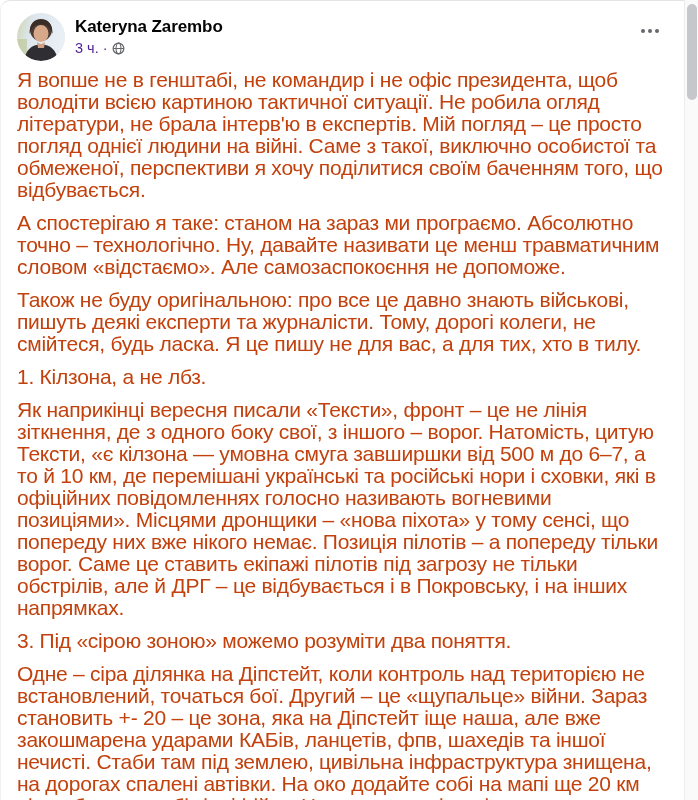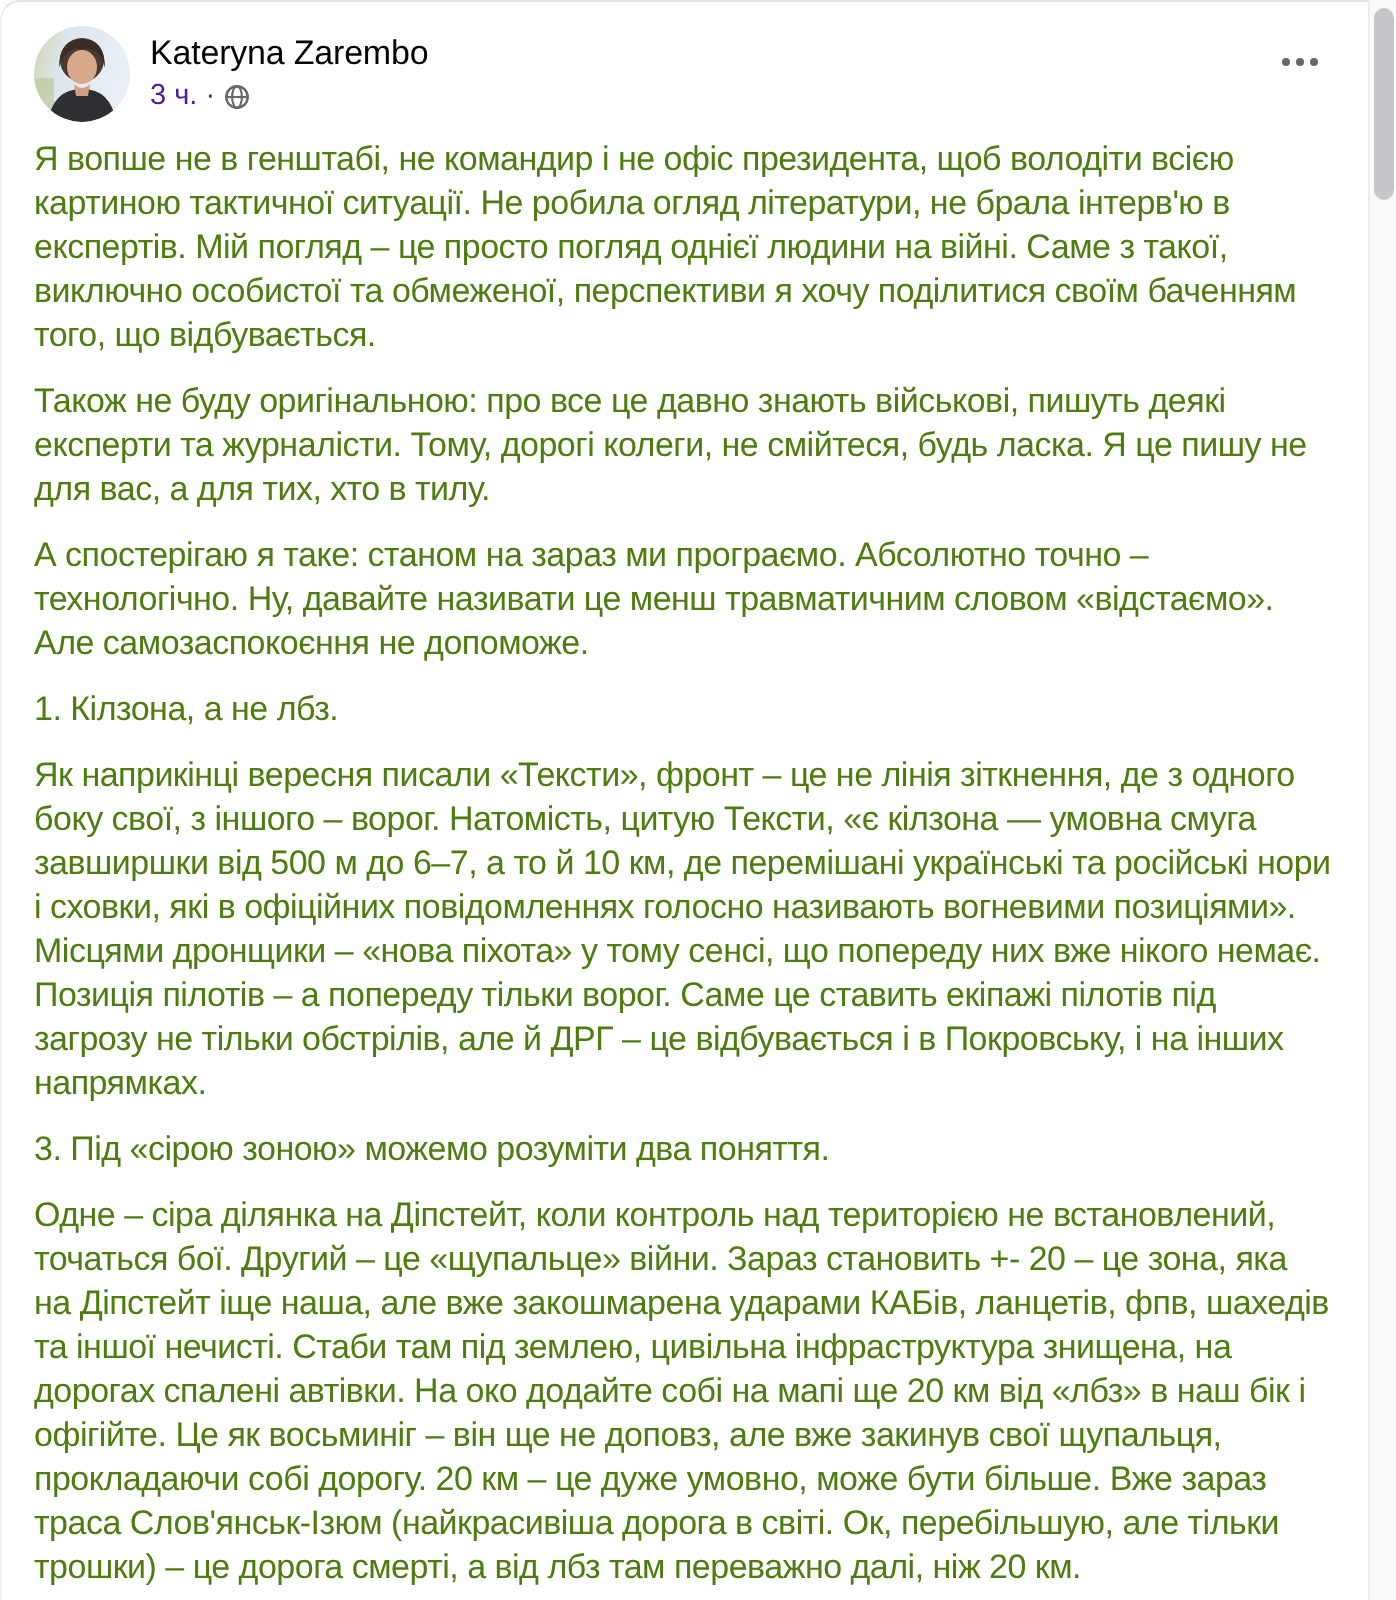--- a/index.html
+++ b/index.html
@@ -28,21 +28,21 @@
     width: 48px; height: 48px;
     border-radius: 50%;
     overflow: hidden;
     flex: 0 0 48px;
     cursor: pointer;
     box-shadow: inset 0 0 0 1px rgba(0,0,0,.08);
   }
   .avatar svg { display: block; }
   .header-text { margin-left: 10px; padding-top: 3px; }
   .author {
-    font-size: 17px; font-weight: normal;
+    font-size: 17px; font-weight: bold;
     color: #050505; line-height: 21px;
     letter-spacing: -0.1px;
     cursor: pointer;
   }
   .meta {
     display: flex; align-items: center;
     margin-top: 2px;
     font-size: 14.5px; color: #4c1d95; line-height: 18px;
   }
   .meta .sep { margin: 0 4px; }
@@ -59,24 +59,24 @@
   }
   .menu-btn i {
     width: 4px; height: 4px; border-radius: 50%;
     background: #65676b; display: block;
   }
   
   .post-body {
     padding: 2px 18px 10px 16px;
   }
   .post-body p {
-    font-size: 17px;
+    font-size: 21px;
     line-height: 22px;
     letter-spacing: -0.25px;
-    color: #4d7c0f;
+    color: #c2410c;
     margin-bottom: 11px;
     white-space: pre-line;
   }
   
   .scrollbar-track {
     position: fixed;
     top: 0; right: 0;
     width: 14px; height: 800px;
     background: #fafafa;
     border-left: 1px solid #ececec;
@@ -138,22 +138,22 @@
 
     <button class="menu-btn" aria-label="options">
       <i></i>
       <i></i>
       <i></i>
     </button>
   </div>
 
   <div class="post-body">
     <p>Я вопше не в генштабі, не командир і не офіс президента, щоб володіти всією картиною тактичної ситуації. Не робила огляд літератури, не брала інтерв'ю в експертів. Мій погляд – це просто погляд однієї людини на війні. Саме з такої, виключно особистої та обмеженої, перспективи я хочу поділитися своїм баченням того, що відбувається.</p>
+    <p>А спостерігаю я таке: станом на зараз ми програємо. Абсолютно точно – технологічно. Ну, давайте називати це менш травматичним словом «відстаємо». Але самозаспокоєння не допоможе.</p>
     <p>Також не буду оригінальною: про все це давно знають військові, пишуть деякі експерти та журналісти. Тому, дорогі колеги, не смійтеся, будь ласка. Я це пишу не для вас, а для тих, хто в тилу.</p>
-    <p>А спостерігаю я таке: станом на зараз ми програємо. Абсолютно точно – технологічно. Ну, давайте називати це менш травматичним словом «відстаємо». Але самозаспокоєння не допоможе.</p>
     <p>1. Кілзона, а не лбз.</p>
     <p>Як наприкінці вересня писали «Тексти», фронт – це не лінія зіткнення, де з одного боку свої, з іншого – ворог. Натомість, цитую Тексти, «є кілзона — умовна смуга завширшки від 500 м до 6–7, а то й 10 км, де перемішані українські та російські нори і сховки, які в офіційних повідомленнях голосно називають вогневими позиціями». Місцями дронщики – «нова піхота» у тому сенсі, що попереду них вже нікого немає. Позиція пілотів – а попереду тільки ворог. Саме це ставить екіпажі пілотів під загрозу не тільки обстрілів, але й ДРГ – це відбувається і в Покровську, і на інших напрямках.</p>
     <p>3. Під «сірою зоною» можемо розуміти два поняття.</p>
     <p>Одне – сіра ділянка на Діпстейт, коли контроль над територією не встановлений, точаться бої. Другий – це «щупальце» війни. Зараз становить +- 20 – це зона, яка на Діпстейт іще наша, але вже закошмарена ударами КАБів, ланцетів, фпв, шахедів та іншої нечисті. Стаби там під землею, цивільна інфраструктура знищена, на дорогах спалені автівки. На око додайте собі на мапі ще 20 км від «лбз» в наш бік і офігійте.  Це як восьминіг – він ще не доповз, але вже закинув свої щупальця, прокладаючи собі дорогу. 20 км – це дуже умовно, може бути більше. Вже зараз траса Слов'янськ-Ізюм (найкрасивіша дорога в світі. Ок, перебільшую, але тільки трошки) – це дорога смерті, а від лбз там переважно далі, ніж 20 км.</p>
 
   </div>
 
 </div>
 
 <div class="scrollbar-track">

